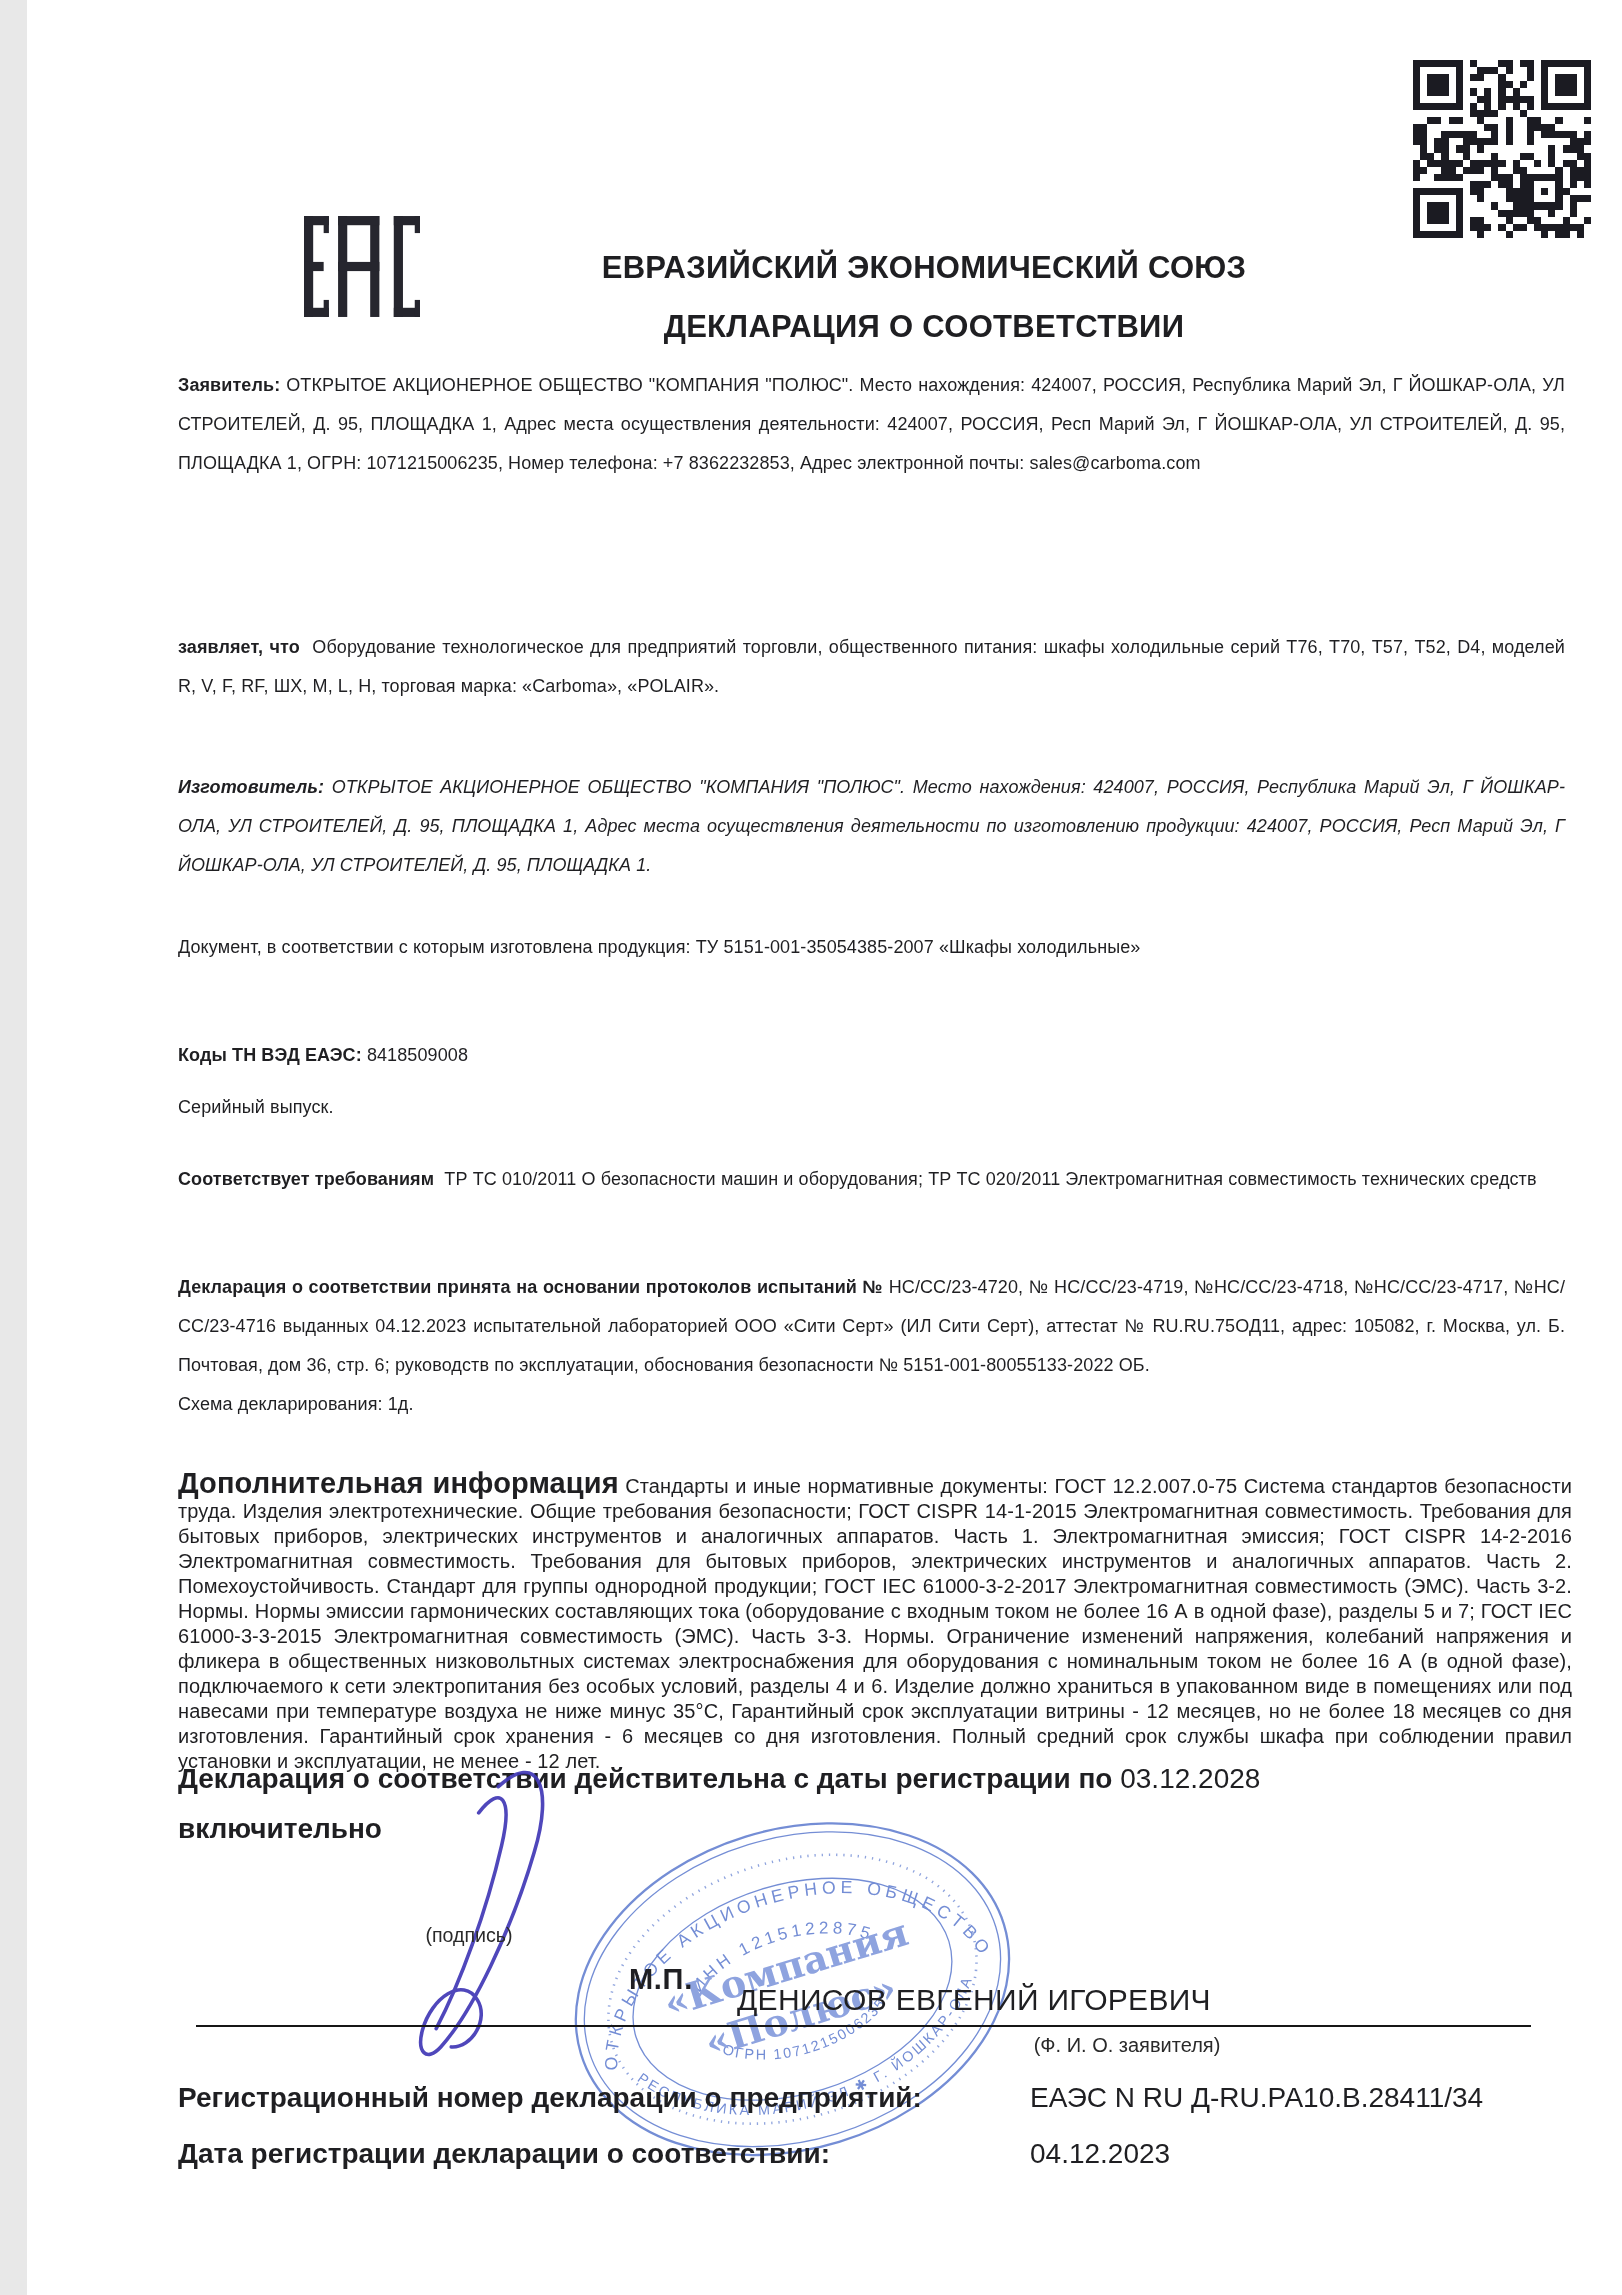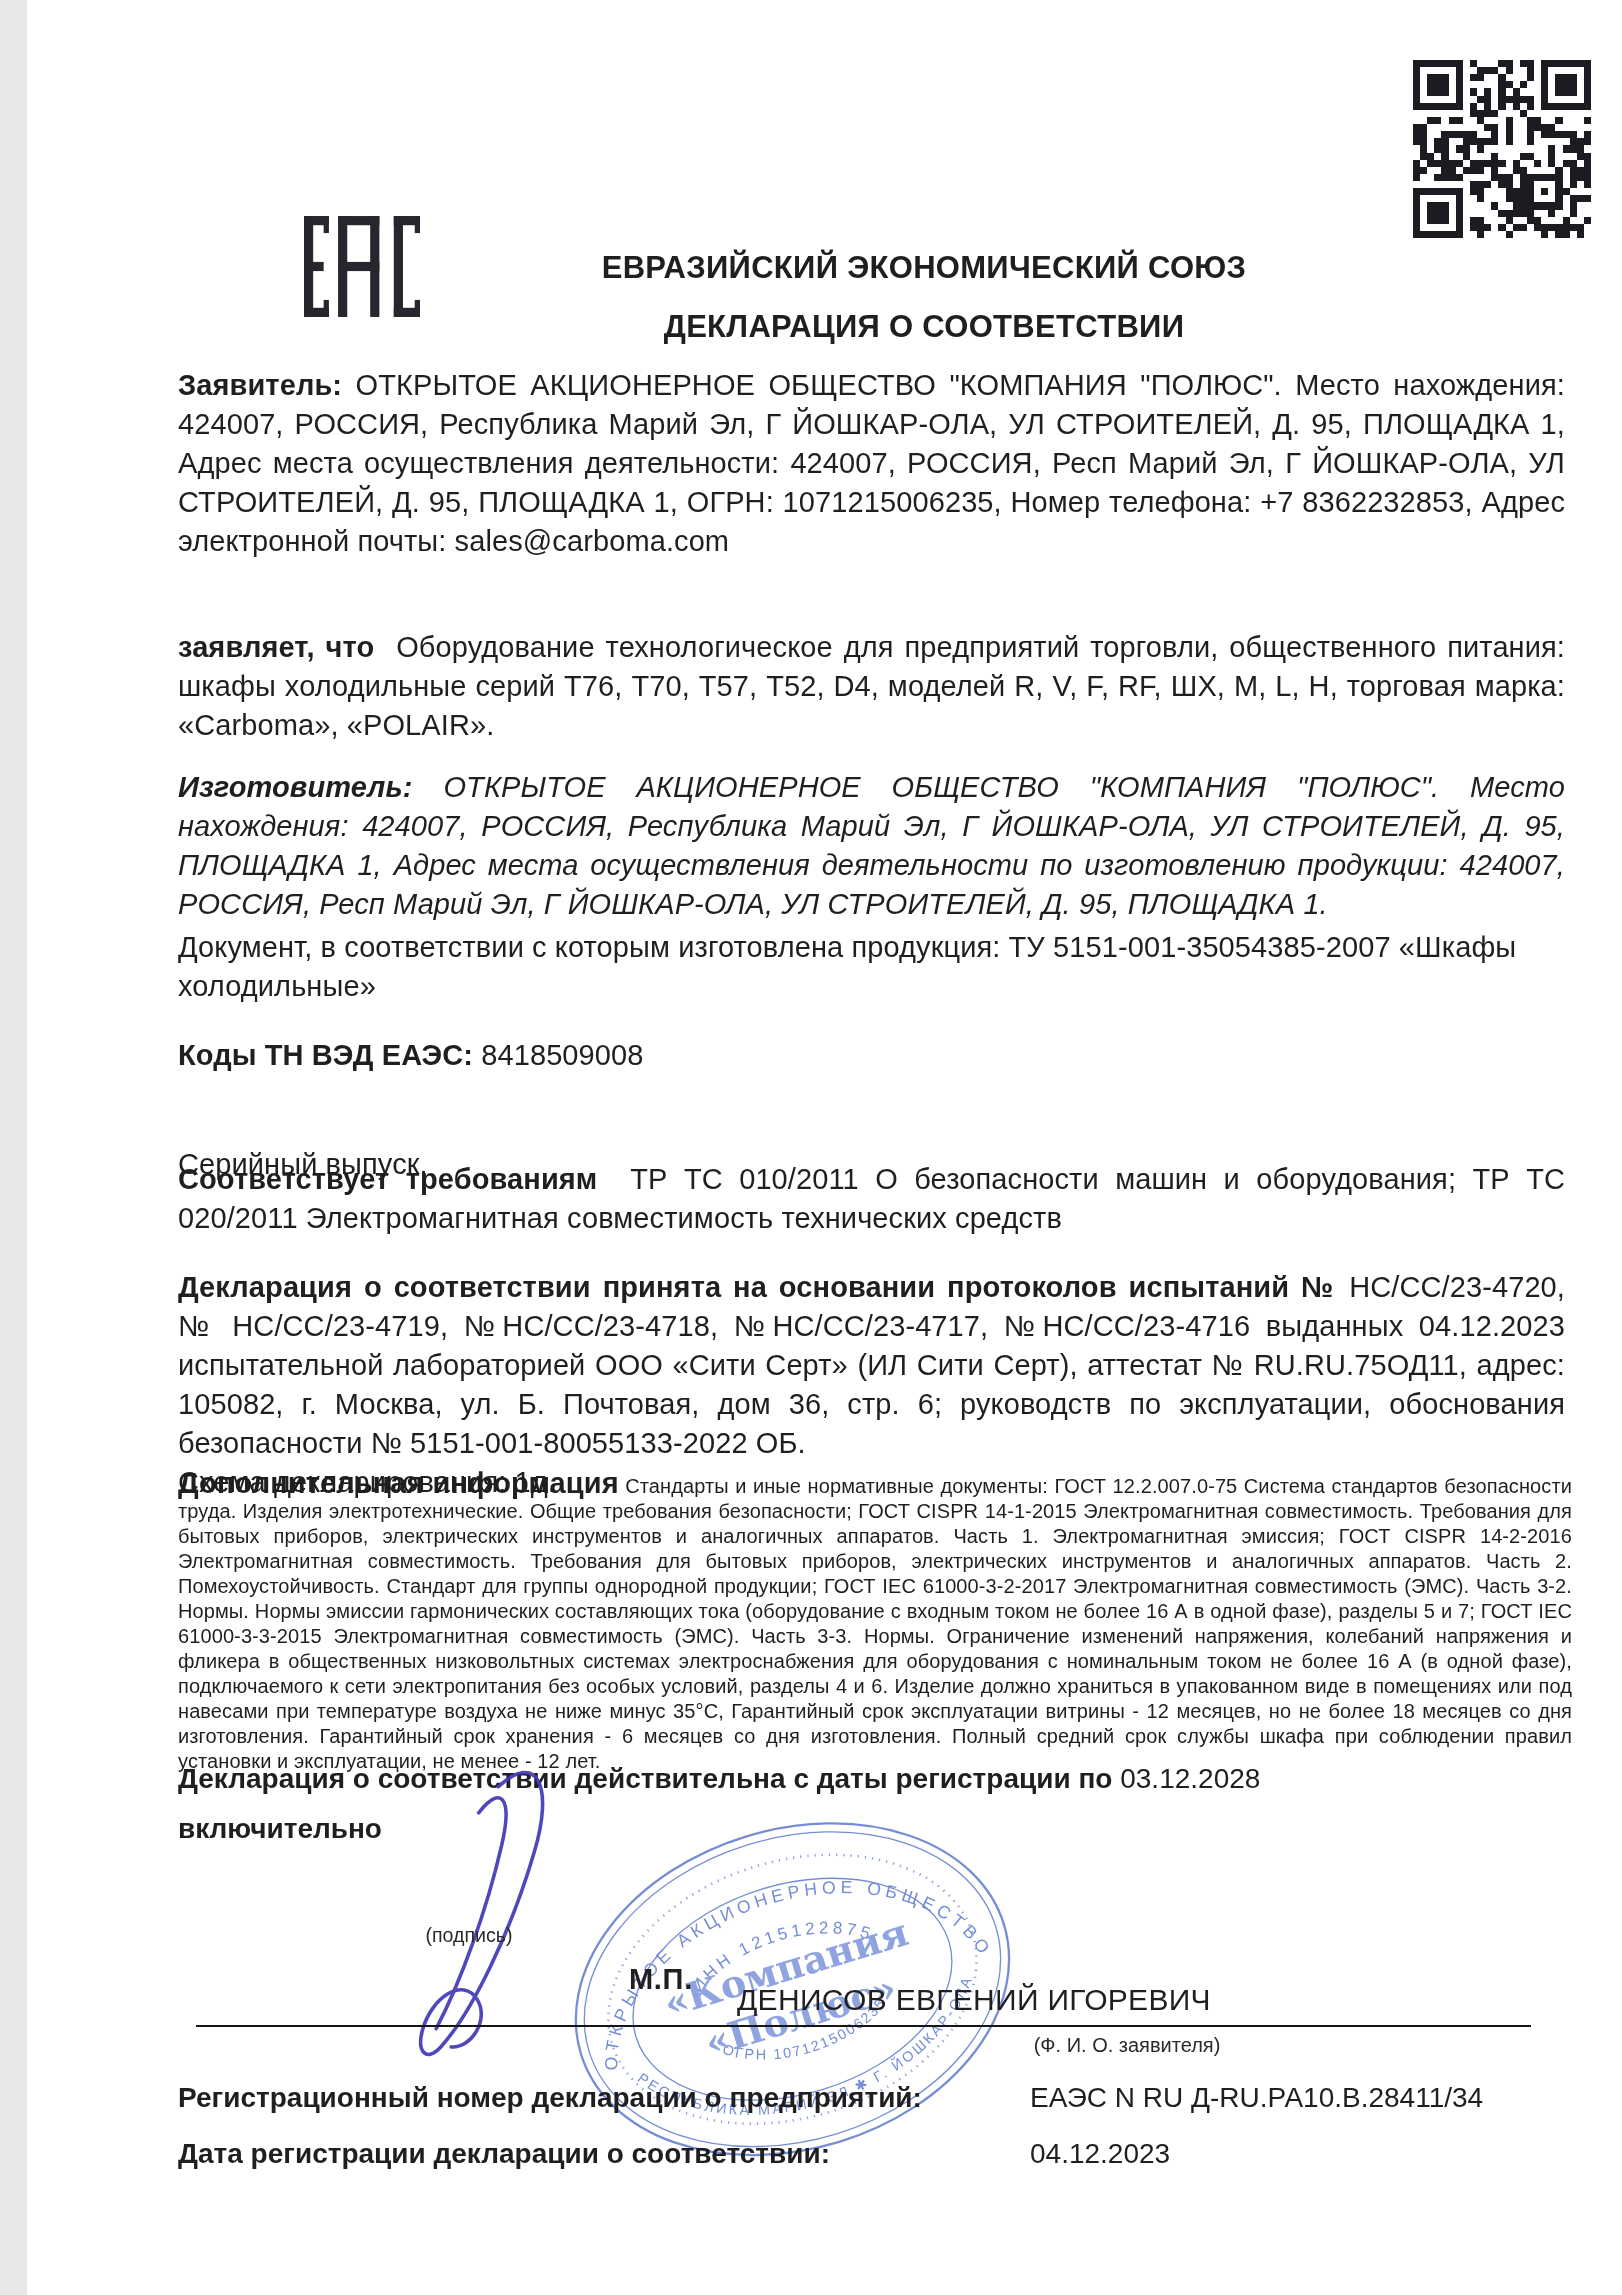--- a/index.html
+++ b/index.html
@@ -1,18 +1,18 @@
 <!DOCTYPE html>
 <html style="font-size:10.5px"><head>
 <meta charset="utf-8">
 <style>
   html,body{margin:0;padding:0;background:#e8e8e8;}
   .page{position:relative;width:1623px;height:2295px;background:#ffffff;overflow:hidden;
         font-family:"Liberation Sans",sans-serif;color:#1f1f22;margin-left:27px;}
-  .para{position:absolute;left:151px;width:1387px;font-size:29px;line-height:39px;
+  .para{position:absolute;left:151px;width:1387px;font-size:18px;line-height:39px;
         text-align:justify;letter-spacing:0.1px;}
   .para.nojust{text-align:left;}
   .b{font-weight:bold;}
   .title{position:absolute;left:897px;transform:translateX(-50%);white-space:nowrap;
          font-weight:bold;font-size:31px;letter-spacing:0.3px;}
   .addinfo{position:absolute;left:151px;width:1394px;font-size:20px;line-height:25px;
            text-align:justify;letter-spacing:0.1px;}
   .addinfo .ai-head{font-weight:bold;font-size:29px;}
   .validity{position:absolute;left:151px;width:1413px;font-size:28px;line-height:41px;}
   .validity .date{font-weight:normal;}
@@ -392,21 +392,21 @@
 
 
   <div class="para" style="top:628px;"><span class="b">заявляет, что</span>&nbsp; <span>Оборудование технологическое для предприятий торговли, общественного питания: шкафы холодильные серий Т76, Т70, Т57, Т52, D4, моделей R, V, F, RF, ШХ, M, L, H, торговая марка: «Carboma», «POLAIR».</span></div>
 
   <div class="para" style="top:768px;font-style:italic;"><span class="b">Изготовитель:</span> <span>ОТКРЫТОЕ АКЦИОНЕРНОЕ ОБЩЕСТВО "КОМПАНИЯ "ПОЛЮС". Место нахождения: 424007, РОССИЯ, Республика Марий Эл, Г ЙОШКАР-ОЛА, УЛ СТРОИТЕЛЕЙ, Д. 95, ПЛОЩАДКА 1, Адрес места осуществления деятельности по изготовлению продукции: 424007, РОССИЯ, Респ Марий Эл, Г ЙОШКАР-ОЛА, УЛ СТРОИТЕЛЕЙ, Д. 95, ПЛОЩАДКА 1.</span></div>
 
   <div class="para nojust" style="top:928px;">Документ, в соответствии с которым изготовлена продукция: ТУ 5151-001-35054385-2007 «Шкафы холодильные»</div>
 
   <div class="para nojust" style="top:1036px;"><span class="b">Коды ТН ВЭД ЕАЭС:</span> <span>8418509008</span></div>
 
-  <div class="para nojust" style="top:1145px;">Серийный выпуск.</div>
+  <div class="para nojust" style="top:1088px;">Серийный выпуск.</div>
 
   <div class="para" style="top:1160px;"><span class="b">Соответствует требованиям</span>&nbsp; <span>ТР ТС 010/2011 О безопасности машин и оборудования; ТР ТС 020/2011 Электромагнитная совместимость технических средств</span></div>
 
   <div class="para" style="top:1268px;"><span class="b">Декларация о соответствии принята на основании протоколов испытаний №</span> <span>НС/СС/23-4720, № НС/СС/23-4719, №НС/СС/23-4718, №НС/СС/23-4717, №НС/СС/23-4716 выданных 04.12.2023 испытательной лабораторией ООО «Сити Серт» (ИЛ Сити Серт), аттестат № RU.RU.75ОД11, адрес: 105082, г. Москва, ул. Б. Почтовая, дом 36, стр. 6; руководств по эксплуатации, обоснования безопасности № 5151-001-80055133-2022 ОБ.</span>
     <div>Схема декларирования: 1д.</div>
   </div>
 
   <div class="addinfo" style="top:1471px;"><span class="ai-head">Дополнительная информация</span> <span>Стандарты и иные нормативные документы: ГОСТ 12.2.007.0-75 Система стандартов безопасности труда. Изделия электротехнические. Общие требования безопасности; ГОСТ CISPR 14-1-2015 Электромагнитная совместимость. Требования для бытовых приборов, электрических инструментов и аналогичных аппаратов. Часть 1. Электромагнитная эмиссия; ГОСТ CISPR 14-2-2016 Электромагнитная совместимость. Требования для бытовых приборов, электрических инструментов и аналогичных аппаратов. Часть 2. Помехоустойчивость. Стандарт для группы однородной продукции; ГОСТ IEC 61000-3-2-2017 Электромагнитная совместимость (ЭМС). Часть 3-2. Нормы. Нормы эмиссии гармонических составляющих тока (оборудование с входным током не более 16 А в одной фазе), разделы 5 и 7; ГОСТ IEC 61000-3-3-2015 Электромагнитная совместимость (ЭМС). Часть 3-3. Нормы. Ограничение изменений напряжения, колебаний напряжения и фликера в общественных низковольтных системах электроснабжения для оборудования с номинальным током не более 16 А (в одной фазе), подключаемого к сети электропитания без особых условий, разделы 4 и 6. Изделие должно храниться в упакованном виде в помещениях или под навесами при температуре воздуха не ниже минус 35°С, Гарантийный срок эксплуатации витрины - 12 месяцев, но не более 18 месяцев со дня изготовления. Гарантийный срок хранения - 6 месяцев со дня изготовления. Полный средний срок службы шкафа при соблюдении правил установки и эксплуатации, не менее - 12 лет.</span></div>
 
   <div class="validity" style="top:1758px;"><span class="b">Декларация о соответствии действительна с даты регистрации по</span> <span class="date">03.12.2028</span>

